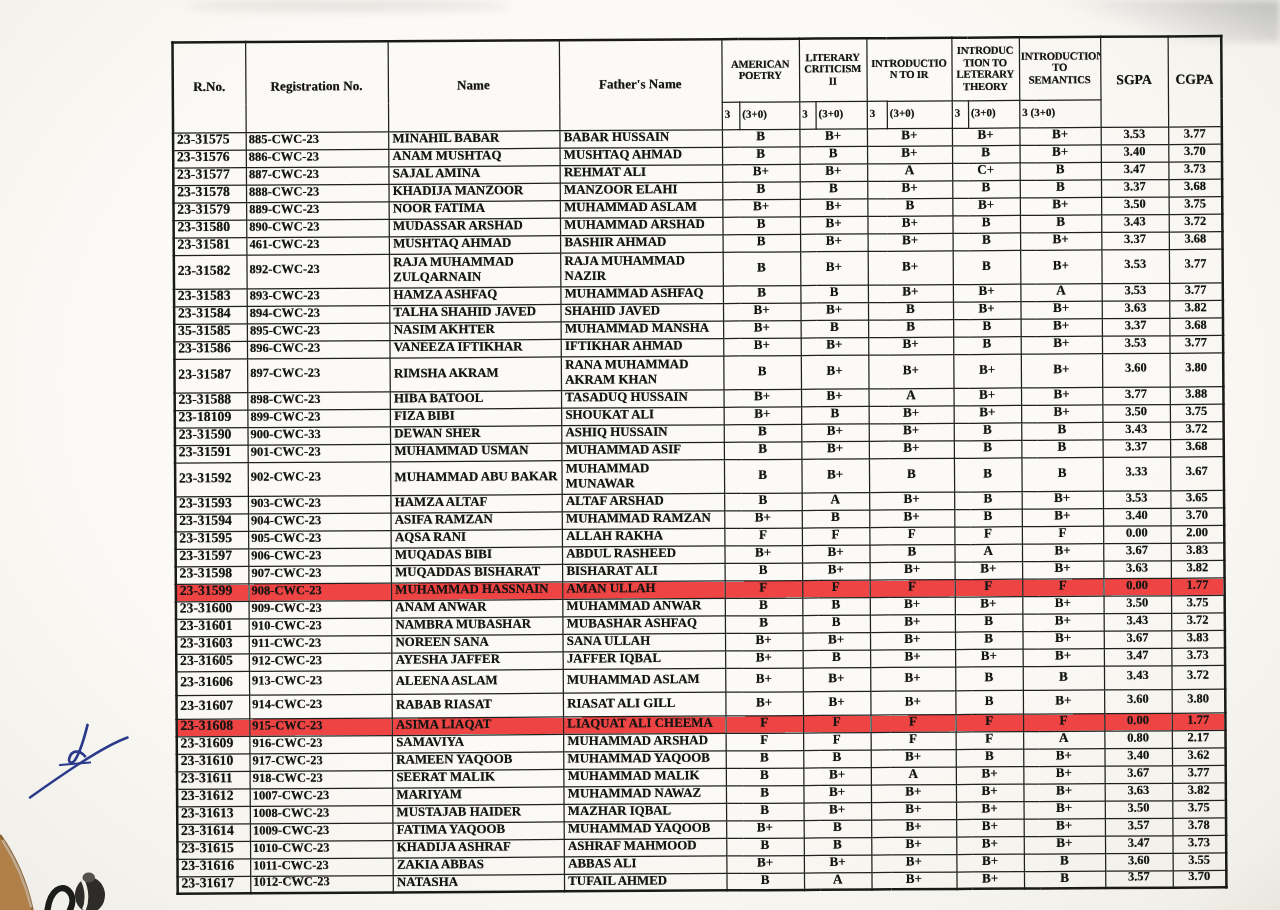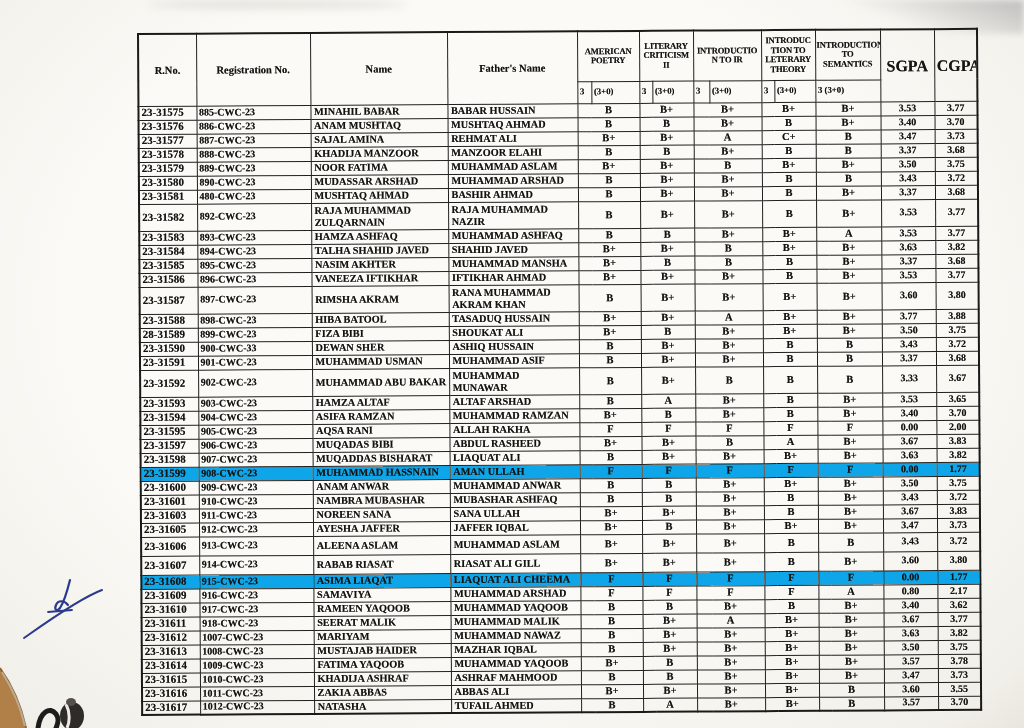--- a/index.html
+++ b/index.html
@@ -35,30 +35,30 @@
     border:1px solid #20201e;
     padding:0 2px;overflow:hidden;white-space:nowrap;
     font-weight:700;color:#141412;
     text-shadow:0 0 0.6px rgba(30,30,28,.65);
     height:14px;line-height:1.08;box-sizing:border-box;
   }
   table{border:2px solid #1a1a18;}
   thead th{white-space:normal;text-align:center;vertical-align:middle;}
   th.h-main{font-size:10.5px;}
   th.h-subj{font-size:8.6px;letter-spacing:-0.2px;line-height:1.12;padding:1px;}
-  th.h-gpa{font-size:16px;}
+  th.h-gpa{font-size:11px;}
   tr.subrow td{font-size:8.8px;height:22px;vertical-align:middle;text-align:left;padding-left:2px;}
   .c-rno{font-size:11px;text-align:left;}
   .c-reg{font-size:10px;text-align:left;}
   .c-name,.c-father{font-size:10.3px;text-align:left;white-space:normal;padding-left:3px;}
   .c-grade{font-size:10.5px;text-align:center;}
   .c-gpa{font-size:10px;text-align:center;}
   tr.r-mid td{height:19px;}
   tr.r-tall td{height:27px;}
-  tr.hl td{background:#0ea5e9;}
+  tr.hl td{background:#ef4444;}
   thead tr.headrow th{height:50px;}
 </style>
 </head>
 <body>
 
 <div class="corner-shadow"></div>
 <div class="top-smudge"></div>
 
 <svg class="desk-corner" viewBox="0 0 56 72">
   <path d="M0,12 C10,26 20,44 26,72 L0,72 Z" fill="#b08048"></path>
@@ -200,21 +200,21 @@
           <td class="c-grade" colspan="2">B</td>
           <td class="c-grade" colspan="2">B+</td>
           <td class="c-grade" colspan="2">B+</td>
           <td class="c-grade" colspan="2">B</td>
           <td class="c-grade" colspan="2">B</td>
           <td class="c-gpa">3.43</td>
           <td class="c-gpa">3.72</td>
         </tr>
         <tr>
           <td class="c-rno">23-31581</td>
-          <td class="c-reg">480-CWC-23</td>
+          <td class="c-reg">461-CWC-23</td>
           <td class="c-name">MUSHTAQ AHMAD</td>
           <td class="c-father">BASHIR AHMAD</td>
           <td class="c-grade" colspan="2">B</td>
           <td class="c-grade" colspan="2">B+</td>
           <td class="c-grade" colspan="2">B+</td>
           <td class="c-grade" colspan="2">B</td>
           <td class="c-grade" colspan="2">B+</td>
           <td class="c-gpa">3.37</td>
           <td class="c-gpa">3.68</td>
         </tr>
@@ -251,21 +251,21 @@
           <td class="c-father">SHAHID JAVED</td>
           <td class="c-grade" colspan="2">B+</td>
           <td class="c-grade" colspan="2">B+</td>
           <td class="c-grade" colspan="2">B</td>
           <td class="c-grade" colspan="2">B+</td>
           <td class="c-grade" colspan="2">B+</td>
           <td class="c-gpa">3.63</td>
           <td class="c-gpa">3.82</td>
         </tr>
         <tr>
-          <td class="c-rno">23-31585</td>
+          <td class="c-rno">35-31585</td>
           <td class="c-reg">895-CWC-23</td>
           <td class="c-name">NASIM AKHTER</td>
           <td class="c-father">MUHAMMAD MANSHA</td>
           <td class="c-grade" colspan="2">B+</td>
           <td class="c-grade" colspan="2">B</td>
           <td class="c-grade" colspan="2">B</td>
           <td class="c-grade" colspan="2">B</td>
           <td class="c-grade" colspan="2">B+</td>
           <td class="c-gpa">3.37</td>
           <td class="c-gpa">3.68</td>
@@ -303,21 +303,21 @@
           <td class="c-father">TASADUQ HUSSAIN</td>
           <td class="c-grade" colspan="2">B+</td>
           <td class="c-grade" colspan="2">B+</td>
           <td class="c-grade" colspan="2">A</td>
           <td class="c-grade" colspan="2">B+</td>
           <td class="c-grade" colspan="2">B+</td>
           <td class="c-gpa">3.77</td>
           <td class="c-gpa">3.88</td>
         </tr>
         <tr>
-          <td class="c-rno">28-31589</td>
+          <td class="c-rno">23-18109</td>
           <td class="c-reg">899-CWC-23</td>
           <td class="c-name">FIZA BIBI</td>
           <td class="c-father">SHOUKAT ALI</td>
           <td class="c-grade" colspan="2">B+</td>
           <td class="c-grade" colspan="2">B</td>
           <td class="c-grade" colspan="2">B+</td>
           <td class="c-grade" colspan="2">B+</td>
           <td class="c-grade" colspan="2">B+</td>
           <td class="c-gpa">3.50</td>
           <td class="c-gpa">3.75</td>
@@ -410,21 +410,21 @@
           <td class="c-grade" colspan="2">B</td>
           <td class="c-grade" colspan="2">A</td>
           <td class="c-grade" colspan="2">B+</td>
           <td class="c-gpa">3.67</td>
           <td class="c-gpa">3.83</td>
         </tr>
         <tr>
           <td class="c-rno">23-31598</td>
           <td class="c-reg">907-CWC-23</td>
           <td class="c-name">MUQADDAS BISHARAT</td>
-          <td class="c-father">LIAQUAT ALI</td>
+          <td class="c-father">BISHARAT ALI</td>
           <td class="c-grade" colspan="2">B</td>
           <td class="c-grade" colspan="2">B+</td>
           <td class="c-grade" colspan="2">B+</td>
           <td class="c-grade" colspan="2">B+</td>
           <td class="c-grade" colspan="2">B+</td>
           <td class="c-gpa">3.63</td>
           <td class="c-gpa">3.82</td>
         </tr>
         <tr class="hl">
           <td class="c-rno">23-31599</td>

